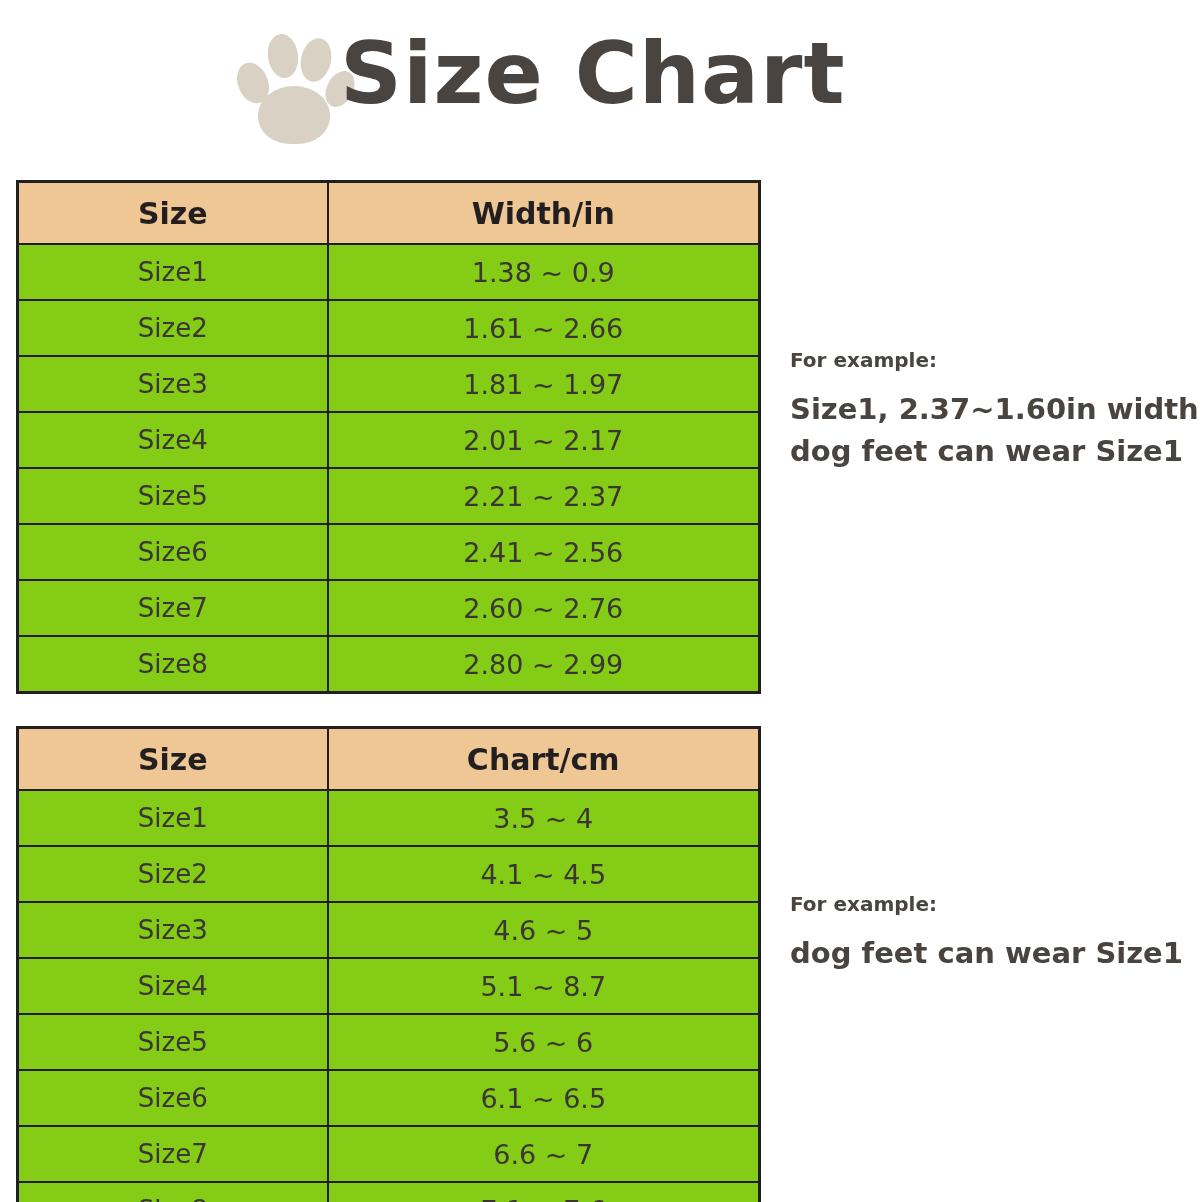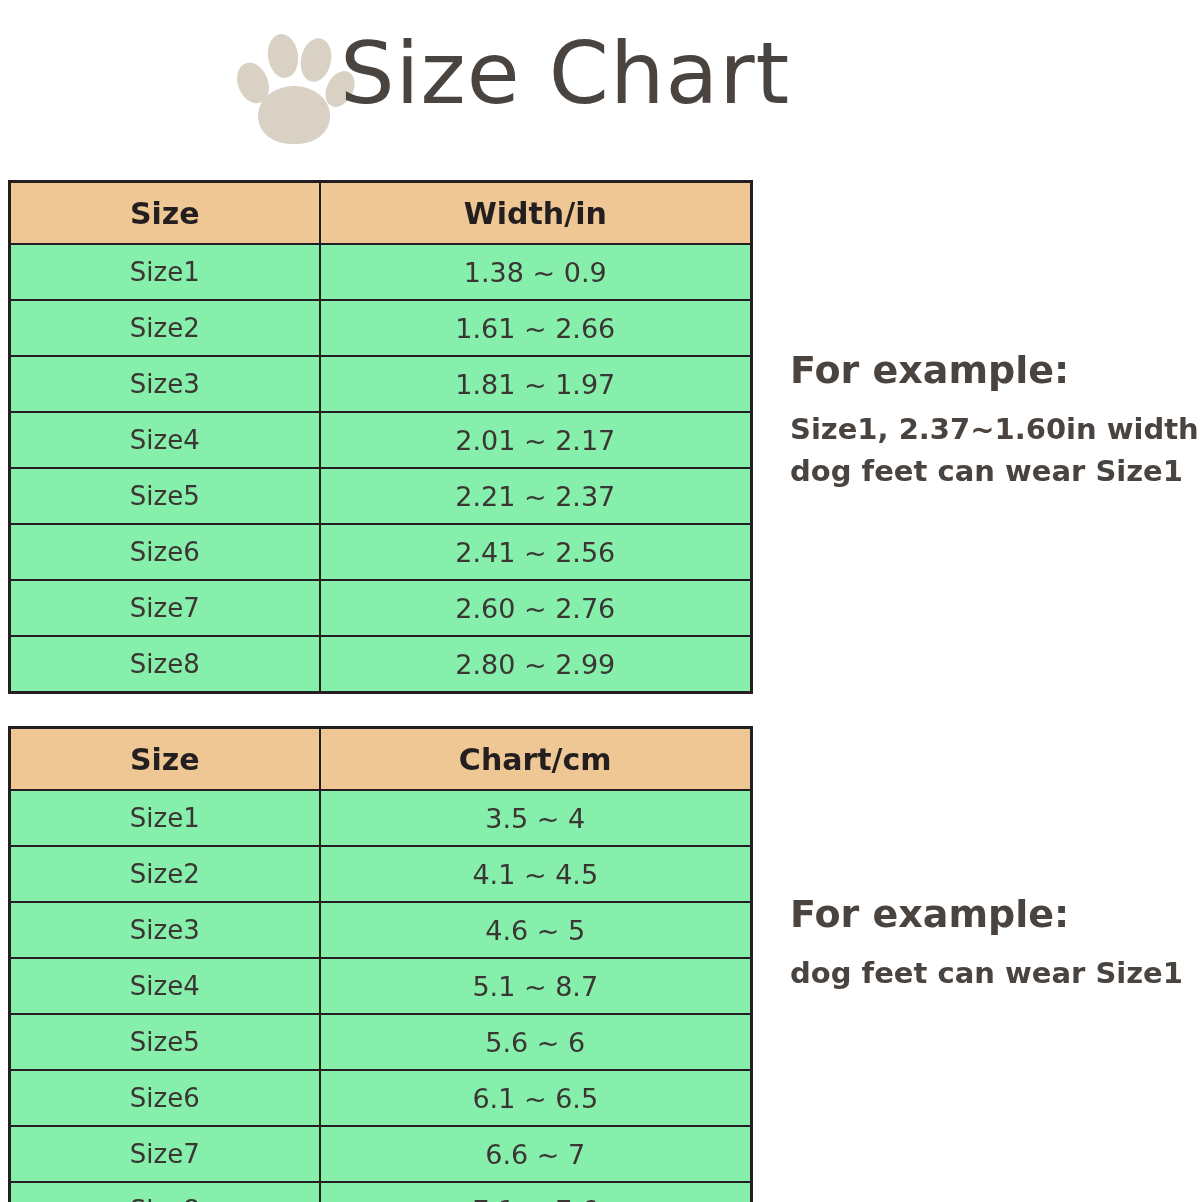--- a/index.html
+++ b/index.html
@@ -37,31 +37,31 @@
   .paw .toe2 { left: 36px; top: 10px; width: 30px; height: 44px; transform: rotate(-8deg); }
   .paw .toe3 { left: 69px; top: 14px; width: 30px; height: 44px; transform: rotate(12deg); }
   .paw .toe4 { left: 95px; top: 46px; width: 26px; height: 38px; transform: rotate(28deg); }
   .paw .main { left: 26px; top: 62px; width: 72px; height: 58px; border-radius: 50% 50% 46% 46%; }
 
   .title {
     position: absolute;
     left: 340px;
     top: 22px;
     font-size: 86px;
-    font-weight: normal;
+    font-weight: bold;
     letter-spacing: 1px;
     color: #4a4440;
     font-family: "DejaVu Sans", sans-serif;
     line-height: 1.2;
   }
 
   
   .chart-block {
     position: absolute;
-    left: 8px;
+    left: 16px;
     width: 742px;
   }
   .chart-block.first { top: 180px; }
   .chart-block.second { top: 726px; }
 
   table.size-table {
     border-collapse: collapse;
     width: 742px;
     table-layout: fixed;
     border: 3px solid #231f20;
@@ -72,41 +72,41 @@
   table.size-table th {
     background: #eec794;
     border: 2px solid #231f20;
     height: 58px;
     font-size: 30px;
     font-weight: bold;
     color: #231f20;
     font-family: "DejaVu Sans", sans-serif;
   }
   table.size-table td {
-    background: #86efac;
+    background: #84cc16;
     border: 2px solid #231f20;
     height: 52px;
     font-size: 27px;
     color: #3b3633;
     text-align: center;
     font-family: "DejaVu Sans", sans-serif;
   }
   table.size-table td.size-cell { font-size: 26px; }
 
   
   .example {
     position: absolute;
     left: 790px;
     width: 410px;
     color: #4a4440;
   }
   .example.first { top: 348px; }
   .example.second { top: 892px; }
   .example .ex-title {
-    font-size: 38px;
+    font-size: 20px;
     font-weight: bold;
     margin-bottom: 16px;
     font-family: "DejaVu Sans", sans-serif;
   }
   .example .ex-line {
     font-size: 29px;
     font-weight: bold;
     line-height: 1.45;
     font-family: "DejaVu Sans", sans-serif;
   }

